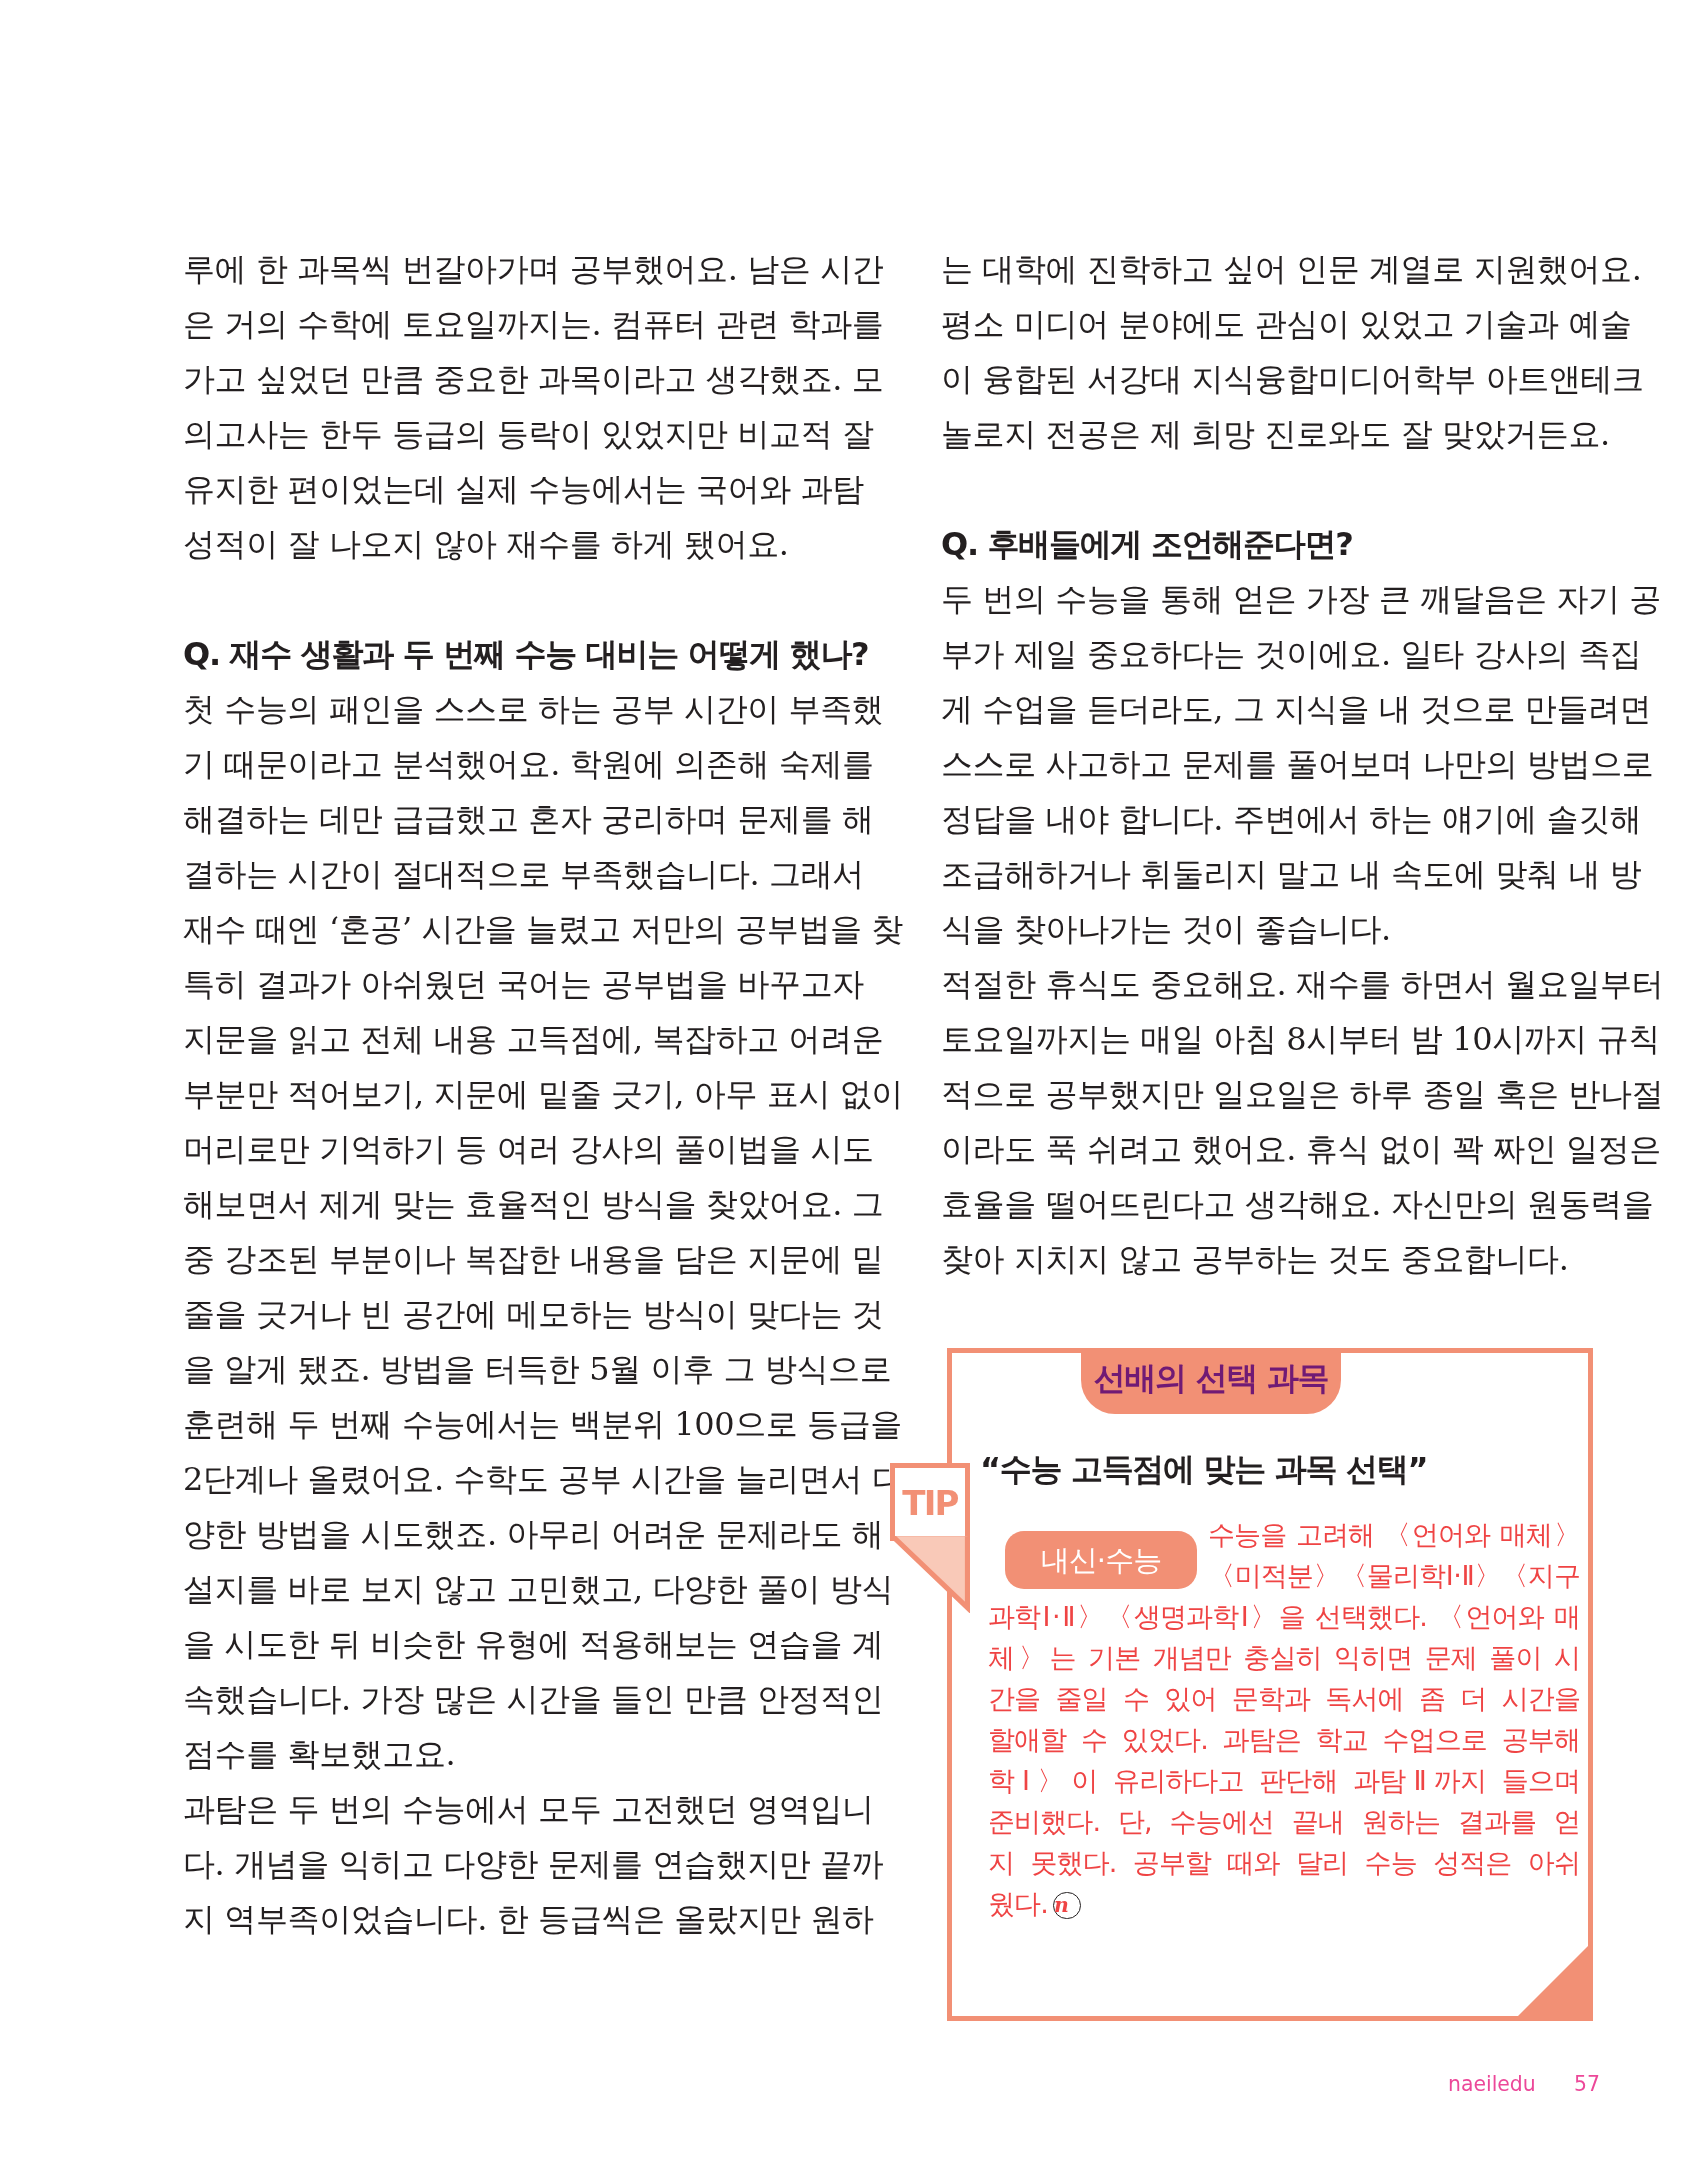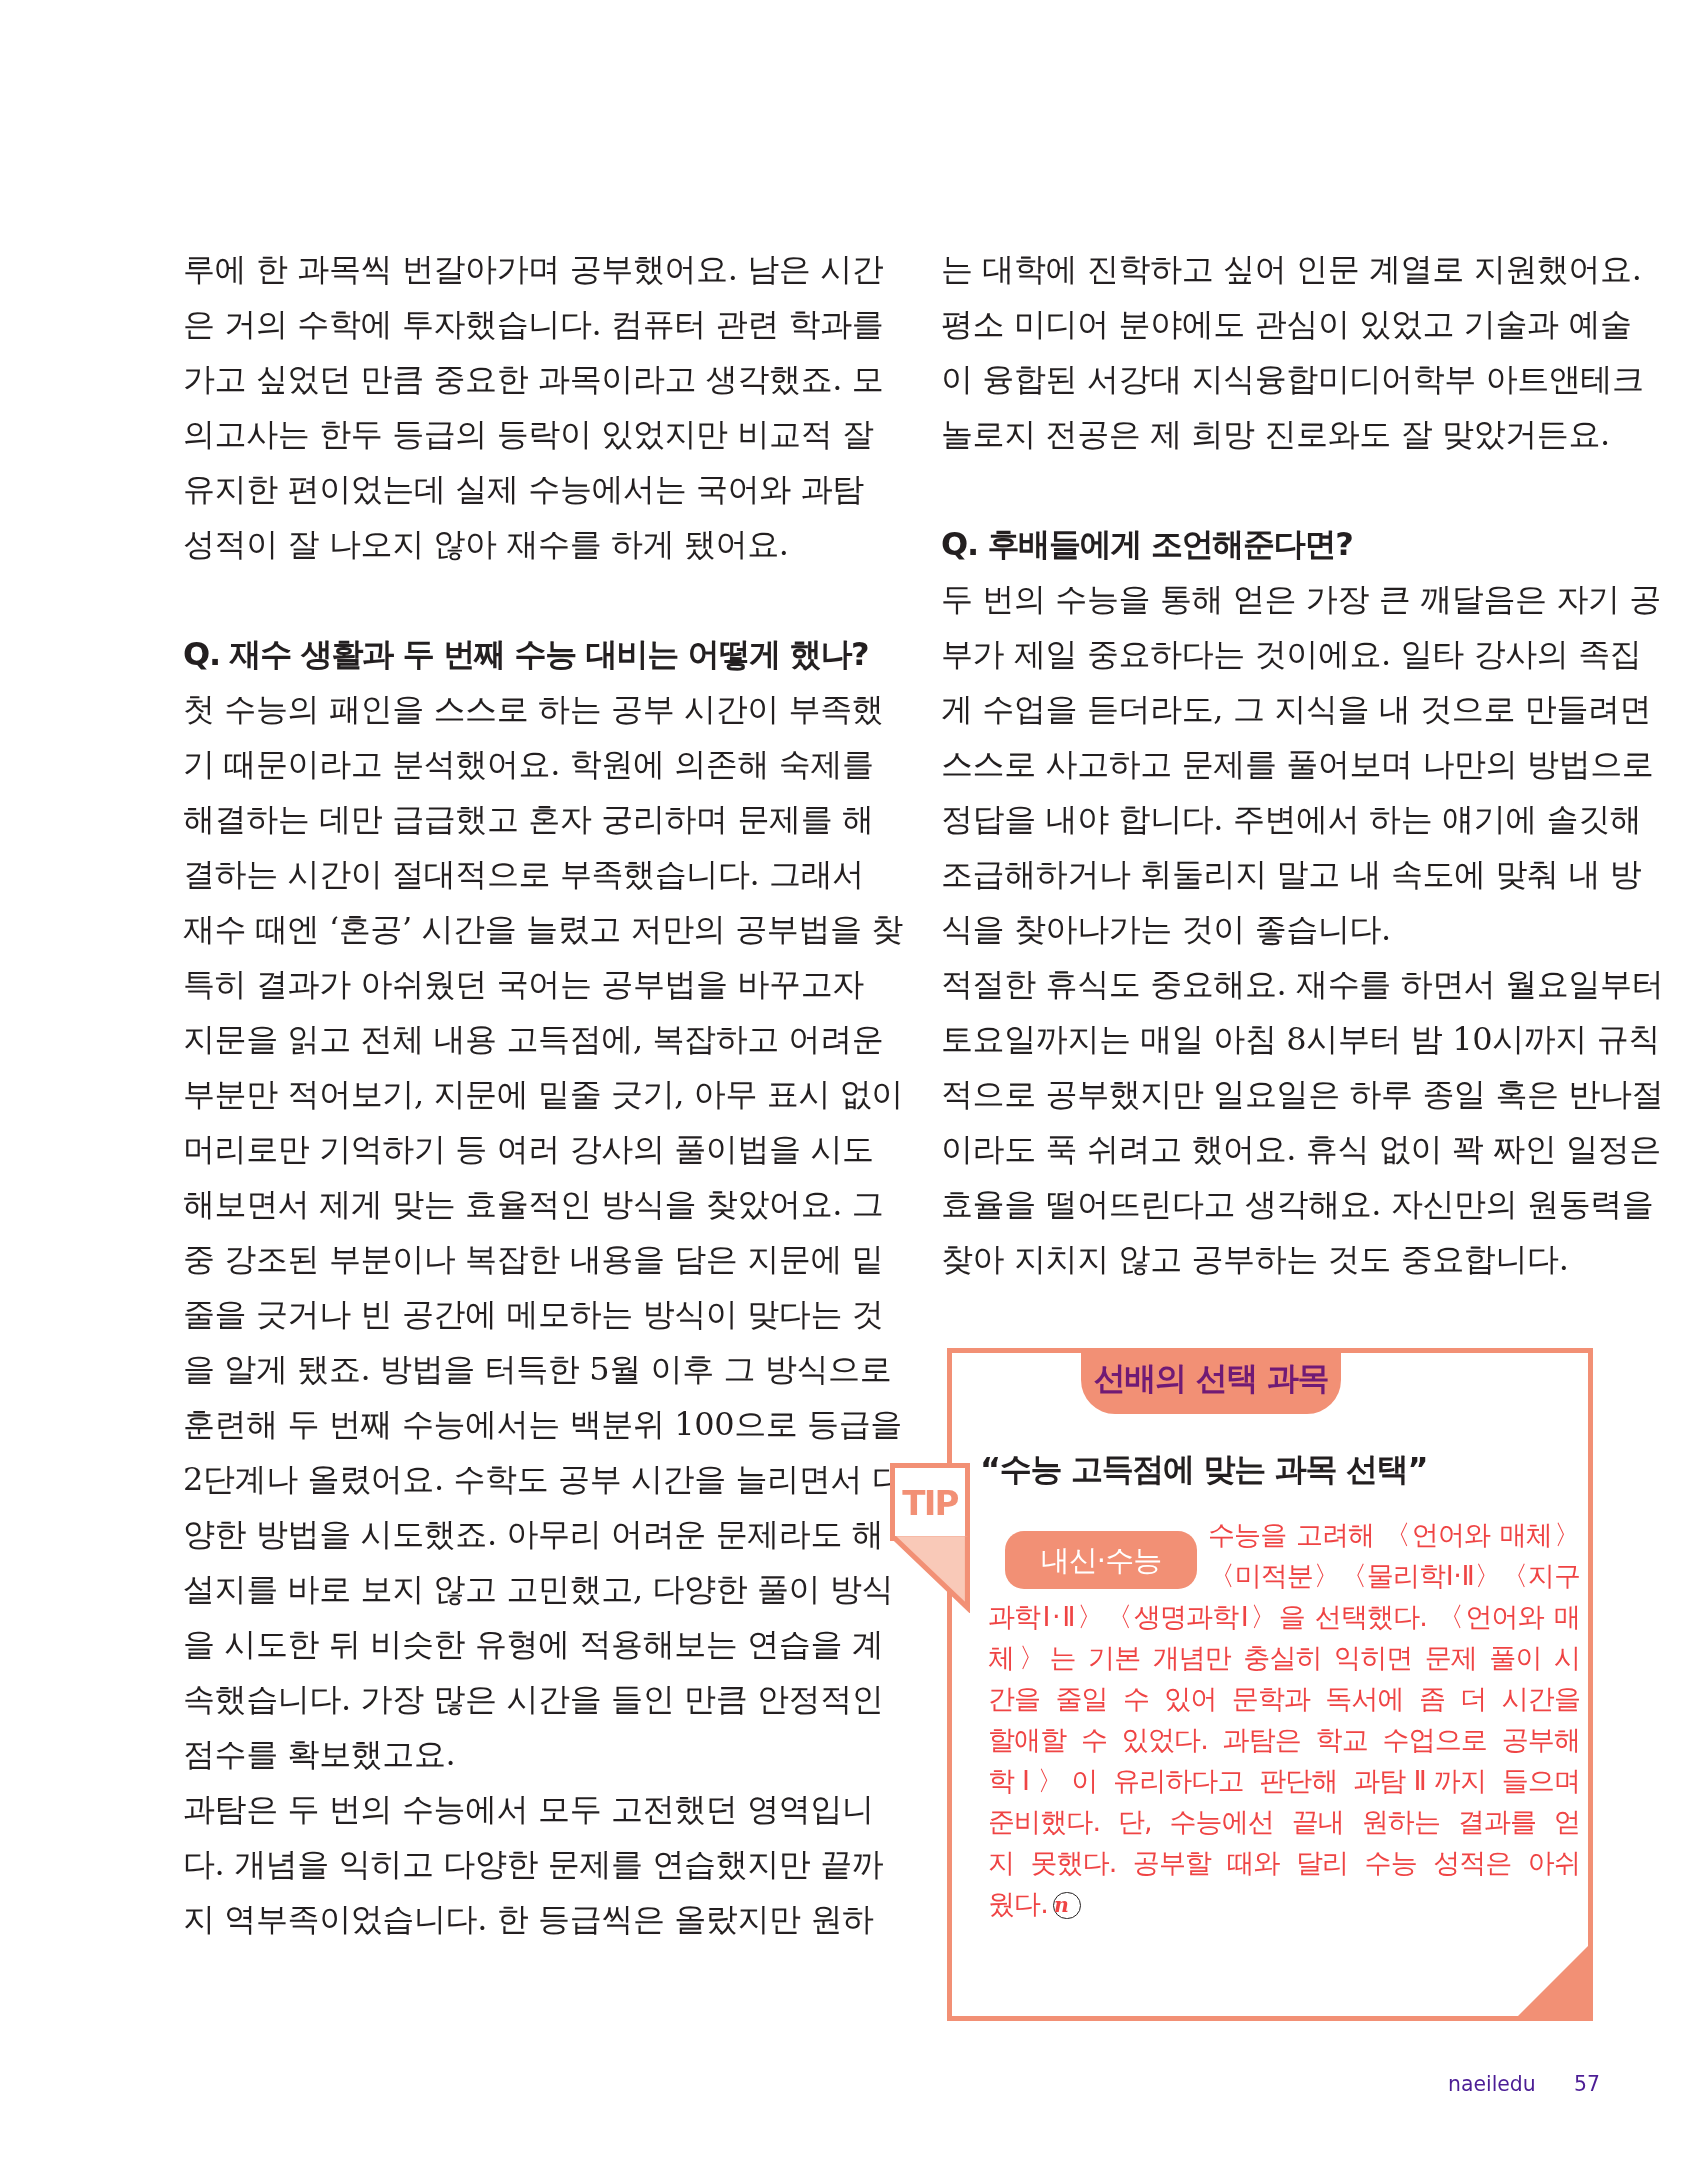--- a/index.html
+++ b/index.html
@@ -47,31 +47,31 @@
   .tip-line { display: block; font-size: 27px; line-height: 41px; height: 41px;
             white-space: nowrap; letter-spacing: -0.9px; text-align: justify; text-align-last: justify; }
   .tip-line.indent { margin-left: 220px; }
   .tip-line.last { text-align-last: left; }
   .n-logo { display: inline-block; font-style: italic; font-family: "DejaVu Serif", serif;
             font-weight: bold; font-size: 20.4px; width: 25.6px; height: 25.6px; line-height: 24px;
             border-radius: 50%; border: 1.7px solid #231f20; text-align: center;
             vertical-align: middle; margin-left: 5.1px; }
 
   .footer { position: absolute; top: 2072px; font-family: "DejaVu Sans", "Liberation Sans", sans-serif;
-            font-size: 20.4px; color: #4c1d95; }
+            font-size: 20.4px; color: #ec4899; }
   .footer-brand { left: 1448px; }
   .footer-page { left: 1574px; }
 </style>
 </head>
 <body>
 
 <div class="col col-left">
   <div>
     <span class="line">루에 한 과목씩 번갈아가며 공부했어요. 남은 시간</span>
-    <span class="line">은 거의 수학에 투자했습니다. 컴퓨터 관련 학과를</span>
+    <span class="line">은 거의 수학에 토요일까지는. 컴퓨터 관련 학과를</span>
     <span class="line">가고 싶었던 만큼 중요한 과목이라고 생각했죠. 모</span>
     <span class="line">의고사는 한두 등급의 등락이 있었지만 비교적 잘</span>
     <span class="line">유지한 편이었는데 실제 수능에서는 국어와 과탐</span>
     <span class="line last">성적이 잘 나오지 않아 재수를 하게 됐어요.</span>
   </div>
   <div class="gap"></div>
   <div class="qhead">Q. 재수 생활과 두 번째 수능 대비는 어떻게 했나?</div>
   <div>
     <span class="line">첫 수능의 패인을 스스로 하는 공부 시간이 부족했</span>
     <span class="line">기 때문이라고 분석했어요. 학원에 의존해 숙제를</span>

